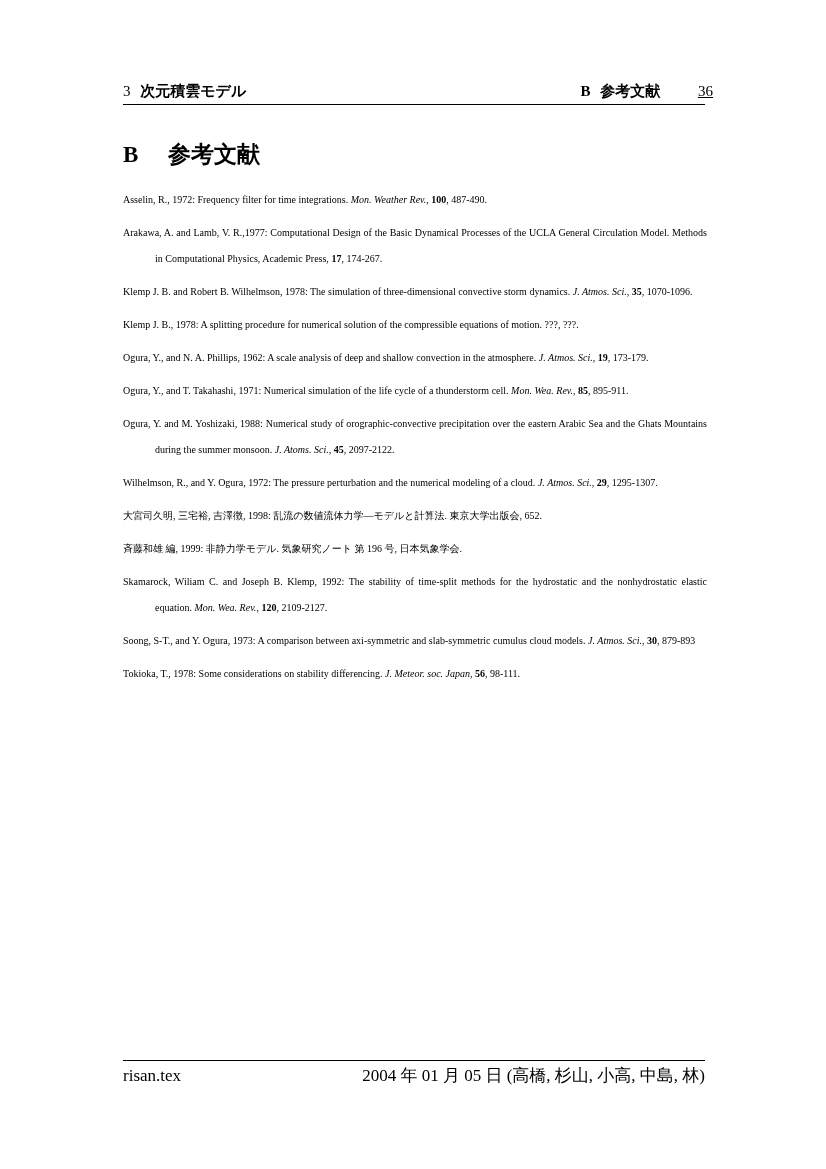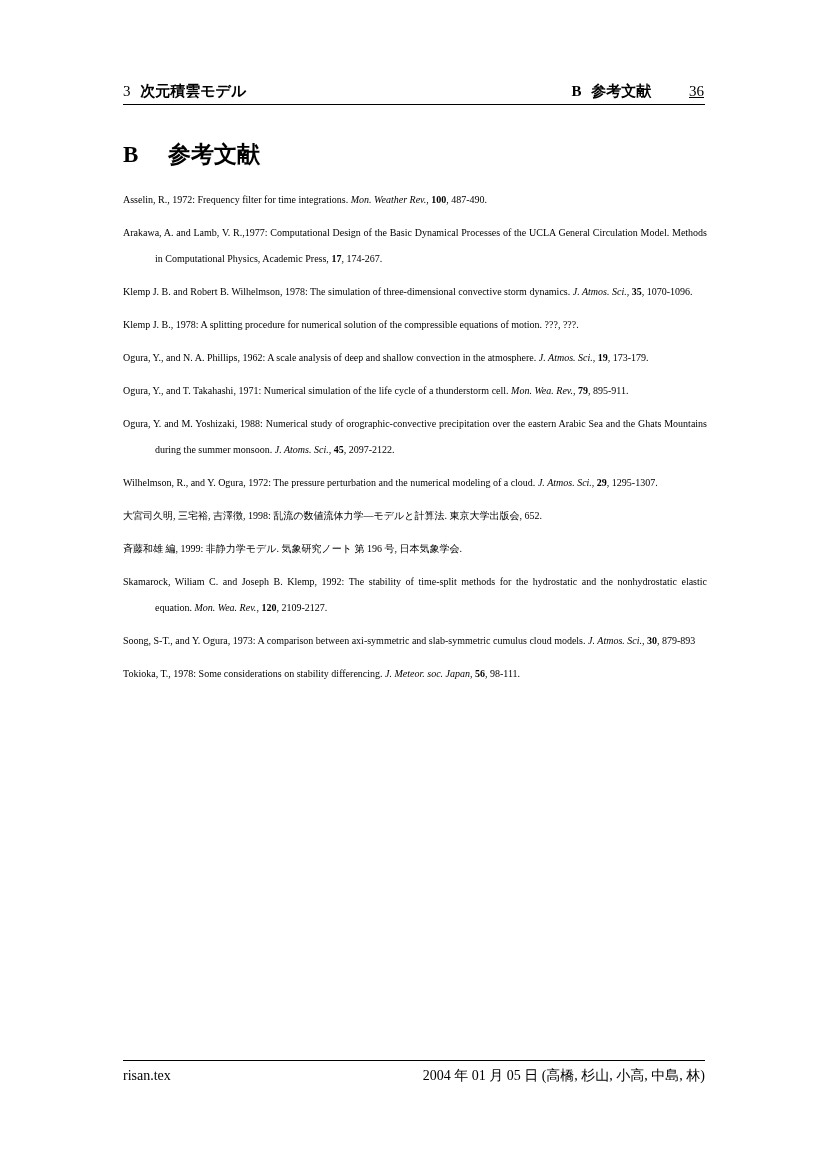--- a/index.html
+++ b/index.html
@@ -13,21 +13,21 @@
     height: 1169px;
     background: #ffffff;
     color: #000000;
     font-family: "Liberation Serif", "DejaVu Serif", serif;
     overflow: hidden;
   }
   
   .header {
     position: absolute;
     left: 123px;
-    right: 122px;
+    right: 113px;
     top: 82px;
     display: flex;
     justify-content: space-between;
     align-items: baseline;
     font-size: 15px;
     line-height: 18px;
   }
   .h-num { font-weight: normal; }
   .h-jp {
     font-family: "Liberation Sans", sans-serif;
@@ -87,21 +87,21 @@
     border-top: 1px solid #000;
   }
   .footer {
     position: absolute;
     left: 123px;
     right: 121px;
     top: 1066px;
     display: flex;
     justify-content: space-between;
     align-items: baseline;
-    font-size: 14px;
+    font-size: 17px;
     line-height: 20px;
   }
 </style>
 </head>
 <body>
 
 <div class="page">
 
   <div class="header">
     <div class="header-left">
@@ -121,21 +121,21 @@
     <span class="title-letter">B</span>
     <span class="title-text">参考文献</span>
   </h1>
 
   <div class="ref-list">
       <p class="ref"><span class="seg-n">Asselin, R., 1972: Frequency filter for time integrations. </span><span class="seg-i">Mon. Weather Rev.</span><span class="seg-n">, </span><span class="seg-b">100</span><span class="seg-n">, 487-490.</span></p>
       <p class="ref"><span class="seg-n">Arakawa, A. and Lamb, V. R.,1977: Computational Design of the Basic Dy­namical Processes of the UCLA General Circulation Model. Methods in Computational Physics, Academic Press, </span><span class="seg-b">17</span><span class="seg-n">, 174-267.</span></p>
       <p class="ref"><span class="seg-n">Klemp J. B. and Robert B. Wilhelmson, 1978: The simulation of three-dimensional convective storm dynamics. </span><span class="seg-i">J. Atmos. Sci.</span><span class="seg-n">, </span><span class="seg-b">35</span><span class="seg-n">, 1070-1096.</span></p>
       <p class="ref"><span class="seg-n">Klemp J. B., 1978: A splitting procedure for numerical solution of the compress­ible equations of motion. ???, ???.</span></p>
       <p class="ref"><span class="seg-n">Ogura, Y., and N. A. Phillips, 1962: A scale analysis of deep and shallow con­vection in the atmosphere. </span><span class="seg-i">J. Atmos. Sci.</span><span class="seg-n">, </span><span class="seg-b">19</span><span class="seg-n">, 173-179.</span></p>
-      <p class="ref"><span class="seg-n">Ogura, Y., and T. Takahashi, 1971: Numerical simulation of the life cycle of a thunderstorm cell. </span><span class="seg-i">Mon. Wea. Rev.</span><span class="seg-n">, </span><span class="seg-b">79</span><span class="seg-n">, 895-911.</span></p>
+      <p class="ref"><span class="seg-n">Ogura, Y., and T. Takahashi, 1971: Numerical simulation of the life cycle of a thunderstorm cell. </span><span class="seg-i">Mon. Wea. Rev.</span><span class="seg-n">, </span><span class="seg-b">85</span><span class="seg-n">, 895-911.</span></p>
       <p class="ref"><span class="seg-n">Ogura, Y. and M. Yoshizaki, 1988: Numerical study of orographic-convective precipitation over the eastern Arabic Sea and the Ghats Mountains during the summer monsoon. </span><span class="seg-i">J. Atoms. Sci.</span><span class="seg-n">, </span><span class="seg-b">45</span><span class="seg-n">, 2097-2122.</span></p>
       <p class="ref"><span class="seg-n">Wilhelmson, R., and Y. Ogura, 1972: The pressure perturbation and the numer­ical modeling of a cloud. </span><span class="seg-i">J. Atmos. Sci.</span><span class="seg-n">, </span><span class="seg-b">29</span><span class="seg-n">, 1295-1307.</span></p>
       <p class="ref"><span class="seg-n">大宮司久明, 三宅裕, 吉澤徴, 1998: 乱流の数値流体力学—モデルと計算法. 東京大学出版会, 652.</span></p>
       <p class="ref"><span class="seg-n">斉藤和雄 編, 1999: 非静力学モデル. 気象研究ノート 第 196 号, 日本気象学会.</span></p>
       <p class="ref"><span class="seg-n">Skamarock, Wiliam C. and Joseph B. Klemp, 1992: The stability of time-split methods for the hydrostatic and the nonhydrostatic elastic equation. </span><span class="seg-i">Mon. Wea. Rev.</span><span class="seg-n">, </span><span class="seg-b">120</span><span class="seg-n">, 2109-2127.</span></p>
       <p class="ref"><span class="seg-n">Soong, S-T., and Y. Ogura, 1973: A comparison between axi-symmetric and slab-symmetric cumulus cloud models. </span><span class="seg-i">J. Atmos. Sci.</span><span class="seg-n">, </span><span class="seg-b">30</span><span class="seg-n">, 879-893</span></p>
       <p class="ref"><span class="seg-n">Tokioka, T., 1978: Some considerations on stability differencing. </span><span class="seg-i">J. Meteor. soc. Japan</span><span class="seg-n">, </span><span class="seg-b">56</span><span class="seg-n">, 98-111.</span></p>
     </div>
 
   <div class="footer-rule"></div>

